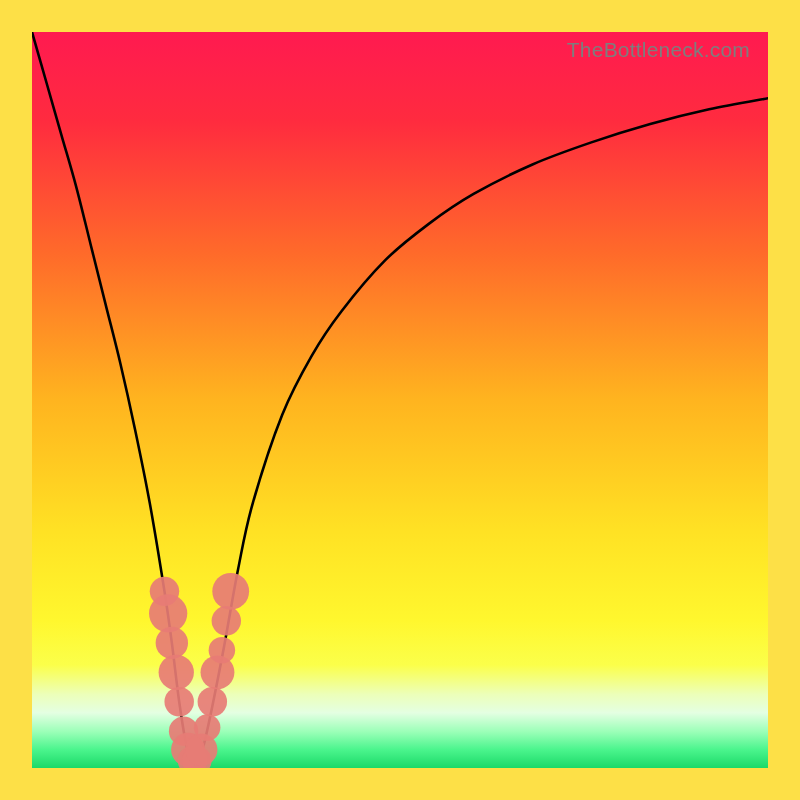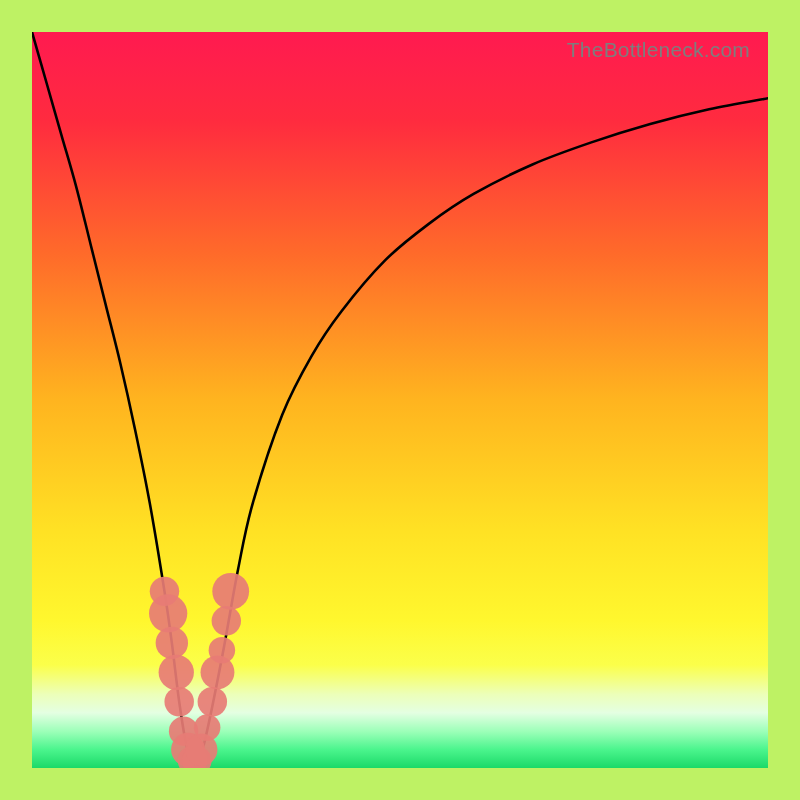--- a/index.html
+++ b/index.html
@@ -9,21 +9,21 @@
     height: 800px;
     overflow: hidden;
     background: #000;
     font-family: Arial, Helvetica, sans-serif;
   }
   .frame {
     position: absolute;
     top: 0; left: 0;
     width: 800px;
     height: 800px;
-    background: #bef264;
+    background: #fde047;
   }
   .plot-area {
     position: absolute;
     top: 32px;
     left: 32px;
     width: 736px;
     height: 736px;
     overflow: hidden;
   }
   .gradient {

